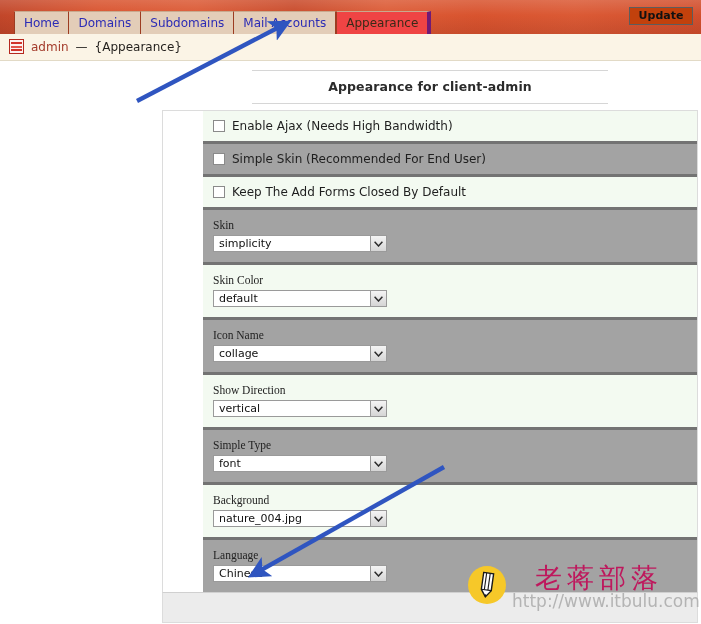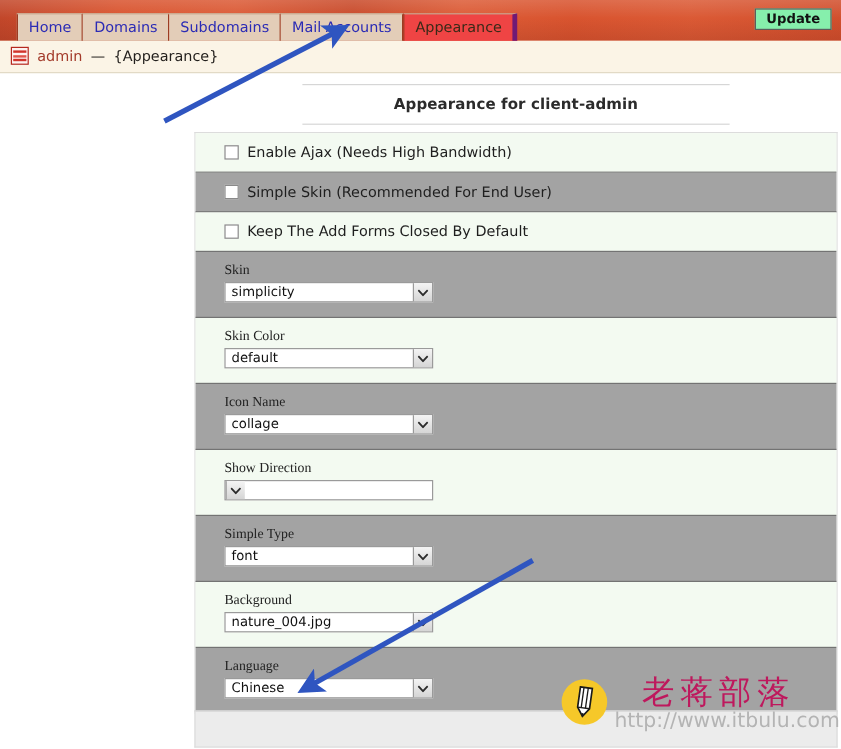--- a/index.html
+++ b/index.html
@@ -146,23 +146,24 @@
     position: absolute;
     left: 162px; top: 110px;
     width: 536px;
     border: 1px solid #dcdcdc;
     border-bottom: none;
     box-sizing: border-box;
     z-index: 2;
   }
   .row {
     box-sizing: border-box;
-    border-bottom: 1px solid #737373;
-    padding: 0 24px;
+    border-bottom: 3px solid #737373;
+    padding: 0 10px;
     position: relative;
+    margin-left: 40px;
   }
   .row.green  { background: #f3faf1; }
   .row.blue   { background: #a3a3a3; }
 
   .row.check {
     height: 33px;
     display: flex;
     align-items: center;
     gap: 7px;
   }
@@ -224,21 +225,21 @@
     background: #ececec;
     border: 1px solid #dcdcdc;
     border-top: 1px solid #d0d0d0;
     box-sizing: border-box;
     z-index: 2;
   }
   #update-btn {
     position: absolute;
     right: 8px; top: 7px;
     width: 64px; height: 18px;
-    background: #86efac;
+    background: #c2410c;
     border: 1px solid #5d5d5d;
     box-sizing: border-box;
     font-family: "DejaVu Sans", "Liberation Sans", sans-serif;
     font-size: 11px;
     font-weight: bold;
     color: #111111;
     line-height: 16px;
     text-align: center;
     z-index: 12;
     padding: 0;
@@ -388,20 +389,21 @@
         <svg width="9" height="6" viewBox="0 0 9 6">
             <path d="M0.6 0.8 L4.5 5 L8.4 0.8" fill="none" stroke="#2c2c2c" stroke-width="1.5"></path>
           </svg>
       </span>
     </div>
   </div>
 
   <div class="row field green">
     <div class="fld-label">Show Direction</div>
     <div class="sel">
+      <span class="val">vertical</span>
       <span class="btn">
         <svg width="9" height="6" viewBox="0 0 9 6">
             <path d="M0.6 0.8 L4.5 5 L8.4 0.8" fill="none" stroke="#2c2c2c" stroke-width="1.5"></path>
           </svg>
       </span>
     </div>
   </div>
 
   <div class="row field blue">
     <div class="fld-label">Simple Type</div>

